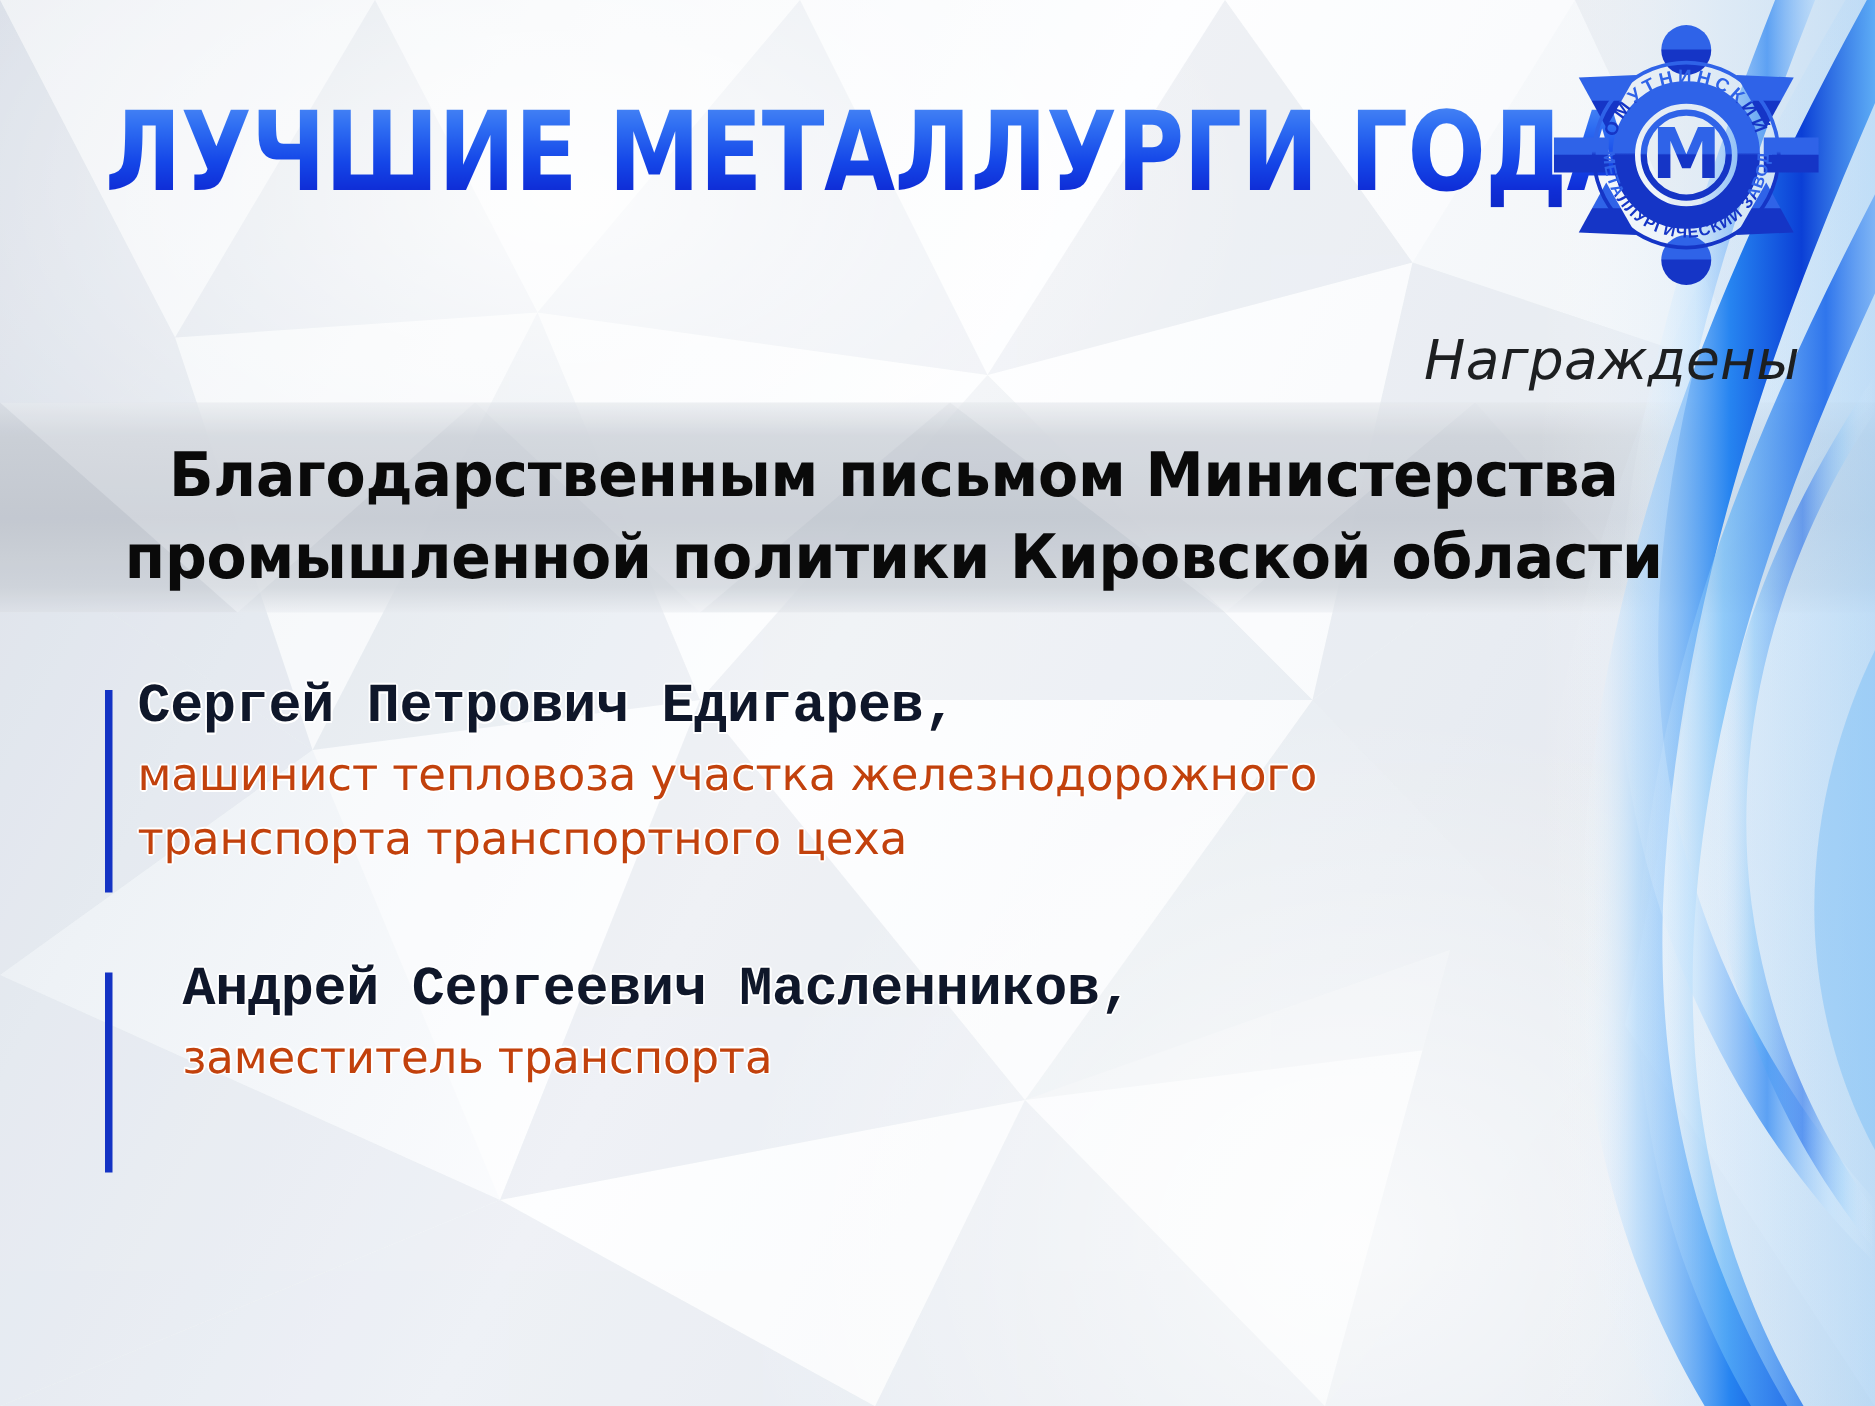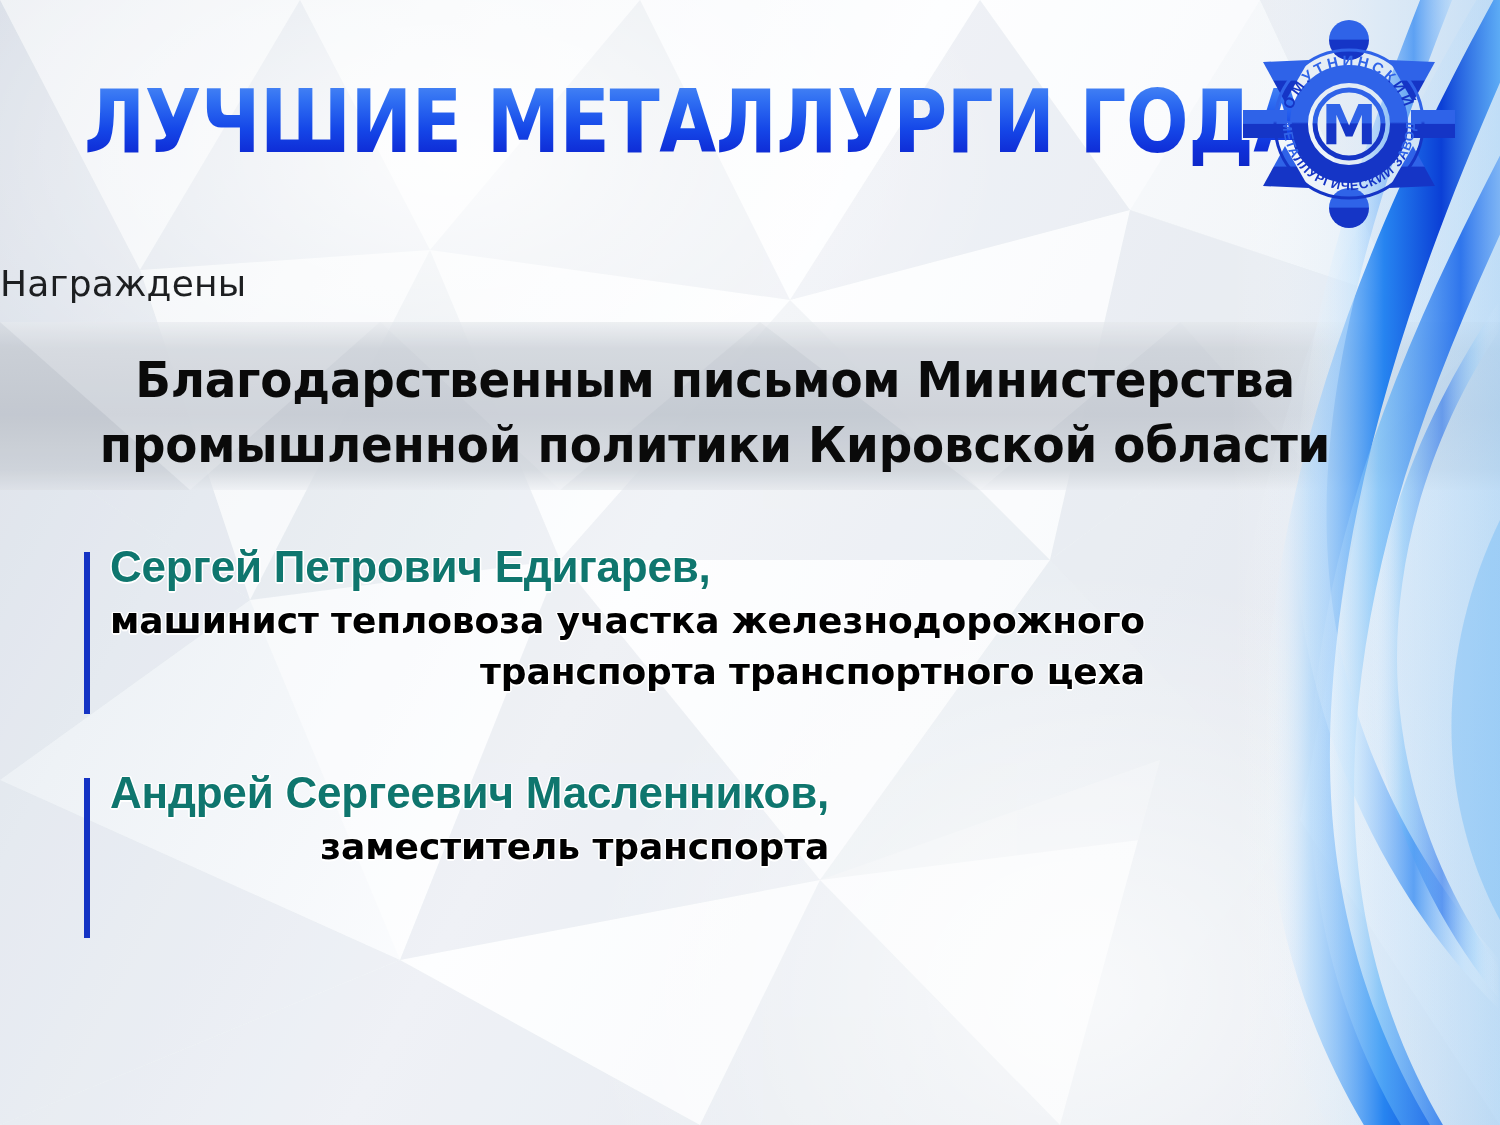--- a/index.html
+++ b/index.html
@@ -107,26 +107,27 @@
     width: 212px;
     height: 212px;
   }
 
   
   .subtitle {
     position: absolute;
     left: 0;
     top: 263px;
     width: 1440px;
-    text-align: left;
-    font-size: 36px;
+    text-align: right;
+    font-size: 44px;
     font-weight: 400;
     color: #1d1f21;
     font-family: "DejaVu Sans", "Liberation Sans", sans-serif;
     letter-spacing: 0.2px;
+    font-style: italic;
   }
 
   
   .award {
     position: absolute;
     left: 0;
     top: 348px;
     width: 1430px;
     text-align: center;
     font-size: 49px;
@@ -151,51 +152,50 @@
     top: 10px;
     width: 6px;
     background: #1433c4;
   }
   .entry .body {
     margin-left: 26px;
   }
   .entry .name {
     font-size: 44px;
     font-weight: 700;
-    color: #0f766e;
+    color: #0f172a;
     line-height: 1.12;
     letter-spacing: -0.2px;
-    font-family: Liberation Sans, sans-serif;
+    font-family: Liberation Mono, monospace;
     white-space: nowrap;
     text-shadow:
       -1.5px 0 0 #ffffff, 1.5px 0 0 #ffffff,
       0 -1.5px 0 #ffffff, 0 1.5px 0 #ffffff,
       -1px -1px 0 #ffffff, 1px 1px 0 #ffffff,
       -1px 1px 0 #ffffff, 1px -1px 0 #ffffff;
   }
   .entry .role {
     font-size: 36px;
-    font-weight: 700;
-    color: #000000;
+    font-weight: 400;
+    color: #c2410c;
     line-height: 1.42;
     letter-spacing: -0.1px;
     font-family: "DejaVu Sans", "Liberation Sans", sans-serif;
     margin-top: 4px;
     text-shadow:
       -1.5px 0 0 #ffffff, 1.5px 0 0 #ffffff,
       0 -1.5px 0 #ffffff, 0 1.5px 0 #ffffff,
       -1px -1px 0 #ffffff, 1px 1px 0 #ffffff,
       -1px 1px 0 #ffffff, 1px -1px 0 #ffffff;
-    text-align: right;
   }
   .entry .role .line { display: block; white-space: nowrap; }
 
   #entry-1 { top: 542px; }
   #entry-1 .bar { height: 162px; }
-  #entry-2 { top: 768px; }
+  #entry-2 { top: 768px; padding-left: 36px; }
   #entry-2 .bar { height: 160px; }
 </style>
 </head>
 <body>
 
 <div class="slide">
 
   <div class="bg-base"></div>
 
   <svg class="bg-poly" viewBox="0 0 1500 1125" preserveAspectRatio="none">

